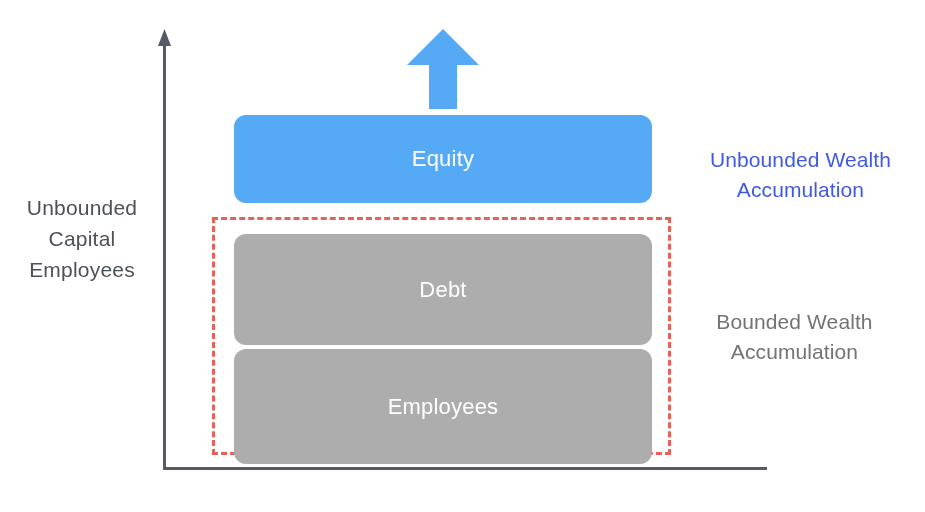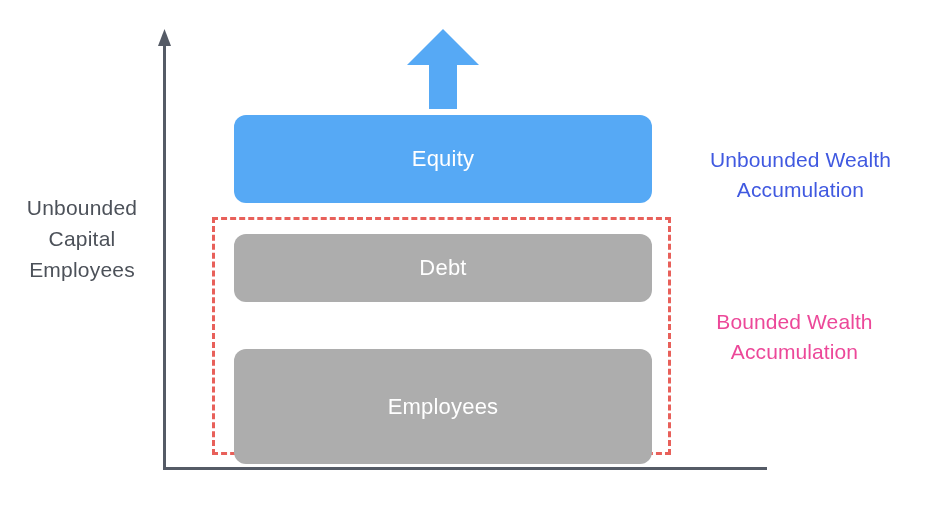--- a/index.html
+++ b/index.html
@@ -58,21 +58,21 @@
     justify-content: center;
     letter-spacing: 0.2px;
   }
   #bar-equity {
     top: 115px;
     height: 88px;
     background: #56a9f5;
   }
   #bar-debt {
     top: 234px;
-    height: 68px;
+    height: 111px;
     background: #adadad;
   }
   #bar-employees {
     top: 349px;
     height: 115px;
     background: #adadad;
   }
 
   
   #growth-arrow {
@@ -105,21 +105,21 @@
   }
   #note-unbounded {
     left: 678px;
     top: 131px;
     color: #4059e0;
     margin-top: 14px;
   }
   #note-bounded {
     left: 672px;
     top: 307px;
-    color: #ec4899;
+    color: #737373;
   }
   .side-note .note-line { display: block; }
 </style>
 </head>
 <body>
 
 <div id="canvas">
 
   <svg class="axis-svg" viewBox="0 0 925 512" xmlns="http://www.w3.org/2000/svg">
     <line x1="164.5" y1="40" x2="164.5" y2="470" stroke="#555b66" stroke-width="3"></line>

